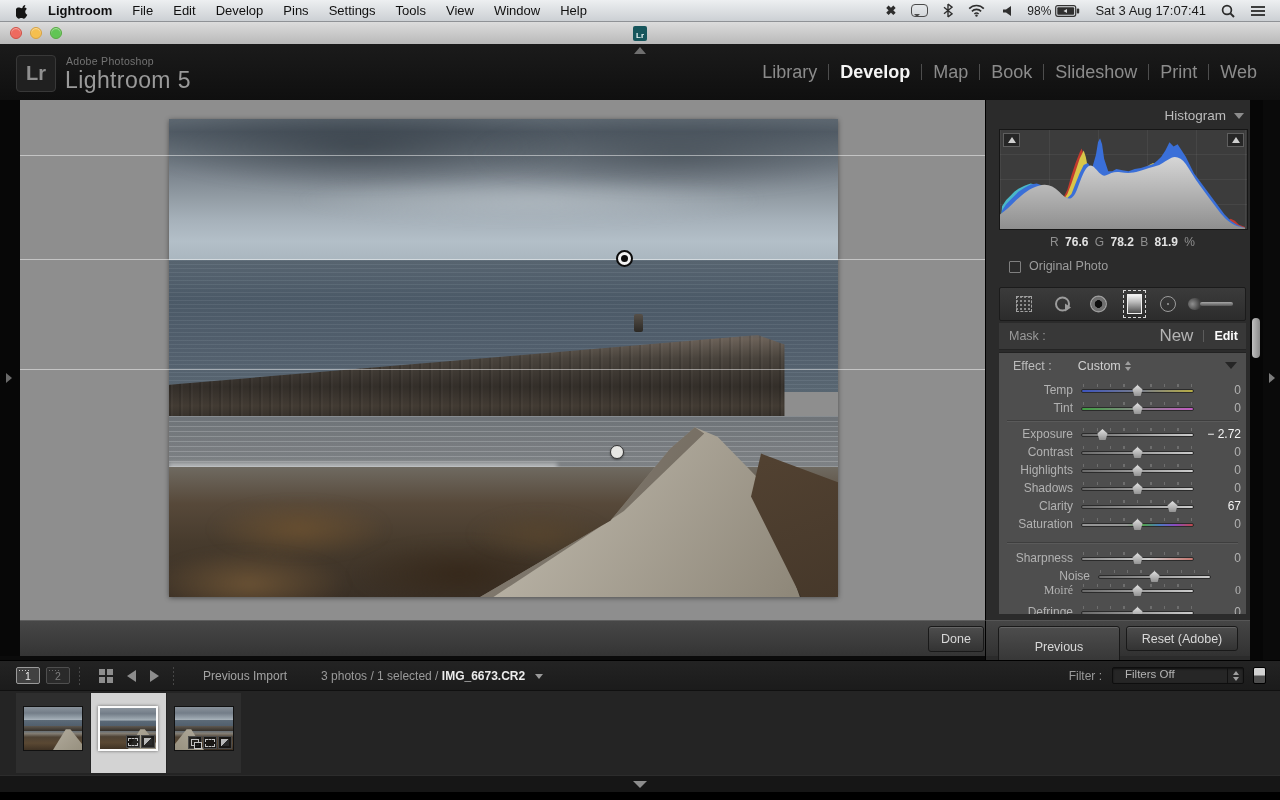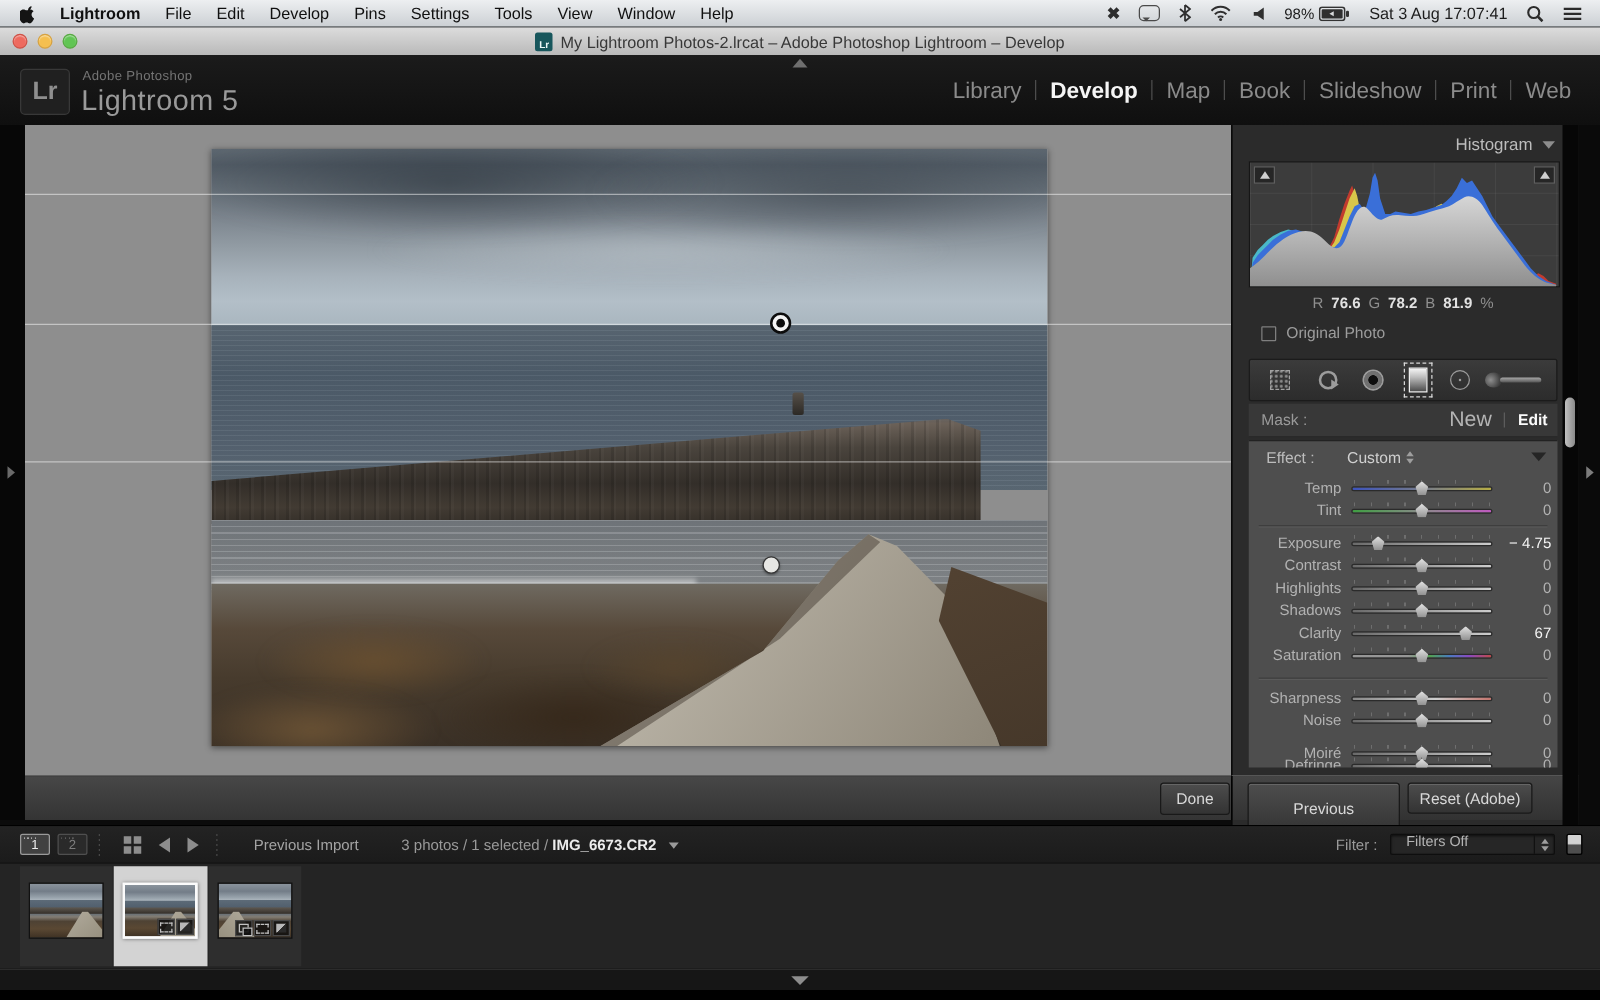--- a/index.html
+++ b/index.html
@@ -185,21 +185,21 @@
   .knob{position:absolute;top:1px;width:12px;height:11px;transform:translateX(-50%);
     clip-path:polygon(50% 0,92% 40%,76% 100%,24% 100%,8% 40%);
     background:linear-gradient(180deg,#e2e2e2,#929292);}
   .sval{position:absolute;right:5px;top:2px;width:48px;text-align:right;font-size:12px;color:#b2b2b2;}
   .sval.bright{color:#f4f4f4;}
   .ediv{position:absolute;left:8px;width:231px;height:1px;background:#3e3e3e;box-shadow:0 1px 0 rgba(255,255,255,.07);}
 
   .panelfooter{position:absolute;left:985px;top:520px;width:295px;height:36px;
     background:linear-gradient(180deg,#454545,#323232);border-top:1px solid #565656;border-left:1px solid #000;box-sizing:border-box;}
   .prevbtn{position:absolute;left:12px;top:5px;width:122px;height:42px;}
-  .resetbtn{position:absolute;left:140px;top:5px;width:100px;height:25px;}
+  .resetbtn{position:absolute;left:140px;top:5px;width:112px;height:25px;}
   .scrollcol{position:absolute;left:1250px;top:0;width:13px;height:560px;background:#060606;}
   .scthumb{position:absolute;left:2px;top:218px;width:8px;height:40px;border-radius:4px;
     background:linear-gradient(90deg,#c0c0c0,#8a8a8a);}
   .rightedge{position:absolute;left:1263px;top:0;width:17px;height:560px;background:#0a0a0a;}
   .rarrow{position:absolute;left:6px;top:273px;width:0;height:0;
     border-top:5px solid transparent;border-bottom:5px solid transparent;border-left:6px solid #7d7d7d;}
 
   
   .filmstrip{position:absolute;left:0;top:660px;width:1280px;height:115px;background:#1f1f1f;border-top:1px solid #000;box-sizing:border-box;}
   .fheader{position:absolute;left:0;top:0;width:1280px;height:30px;display:flex;align-items:center;
@@ -323,21 +323,20 @@
   </div>
 
   <div class="titlebar">
     <span class="tlights">
       <span class="tl r"></span>
       <span class="tl y"></span>
       <span class="tl g"></span>
     </span>
     <span class="wtitle">
       <span class="docicon">Lr</span>
-      <span>My Lightroom Photos-2.lrcat – Adobe Photoshop Lightroom – Develop</span>
     </span>
   </div>
 
   <div class="appheader">
     <span class="tri-up-sm"></span>
     <span class="lrbadge">Lr</span>
     <span class="logosmall">Adobe Photoshop</span>
     <span class="logobig">Lightroom 5</span>
     <span class="modules">
       <span class="mod">Library</span>
@@ -482,21 +481,21 @@
           <span class="sval">0</span>
         </div>
         <div class="ediv" style="top:67px;"></div>
         <div class="srow" style="top:72px;">
           <span class="slabel">Exposure</span>
           <span class="strack">
               <span class="ticks"></span>
               <span class="bar t-neutral"></span>
               <span class="knob" style="left: 19%;"></span>
             </span>
-          <span class="sval bright">− 4.75</span>
+          <span class="sval bright">− 2.72</span>
         </div>
         <div class="srow" style="top:90px;">
           <span class="slabel">Contrast</span>
           <span class="strack">
               <span class="ticks"></span>
               <span class="bar t-neutral"></span>
               <span class="knob" style="left: 50%;"></span>
             </span>
           <span class="sval">0</span>
         </div>
@@ -539,30 +538,30 @@
         <div class="ediv" style="top:189px;"></div>
         <div class="srow" style="top:196px;">
           <span class="slabel">Sharpness</span>
           <span class="strack">
               <span class="ticks"></span>
               <span class="bar t-sharp"></span>
               <span class="knob" style="left: 50%;"></span>
             </span>
           <span class="sval">0</span>
         </div>
-        <div class="srow" style="top:214px;">
+        <div class="srow" style="top:214px;margin-left:17px;">
           <span class="slabel">Noise</span>
           <span class="strack">
               <span class="ticks"></span>
               <span class="bar t-neutral"></span>
               <span class="knob" style="left: 50%;"></span>
             </span>
           <span class="sval">0</span>
         </div>
-        <div class="srow" style="top:240px;">
+        <div class="srow" style="top:228px;font-family:Liberation Serif, serif;">
           <span class="slabel">Moiré</span>
           <span class="strack">
               <span class="ticks"></span>
               <span class="bar t-neutral"></span>
               <span class="knob" style="left: 50%;"></span>
             </span>
           <span class="sval">0</span>
         </div>
         <div class="srow" style="top:250px;">
           <span class="slabel">Defringe</span>

